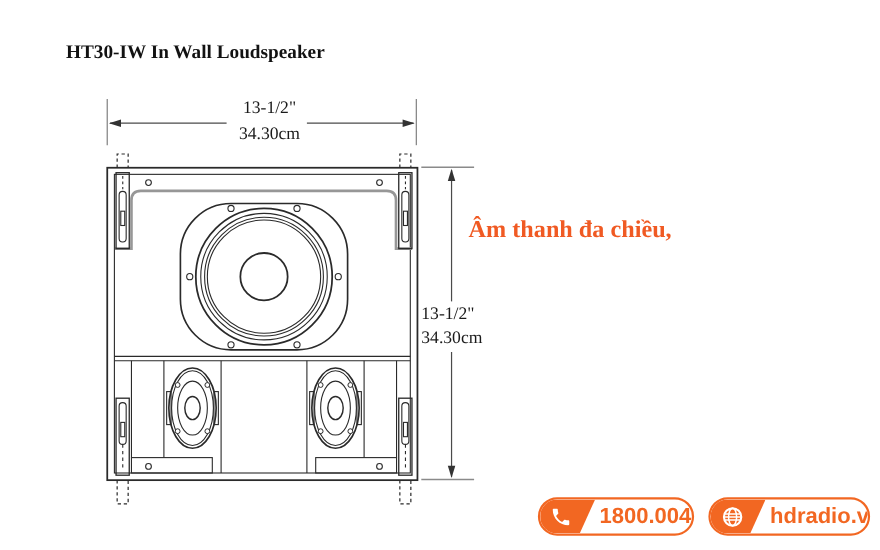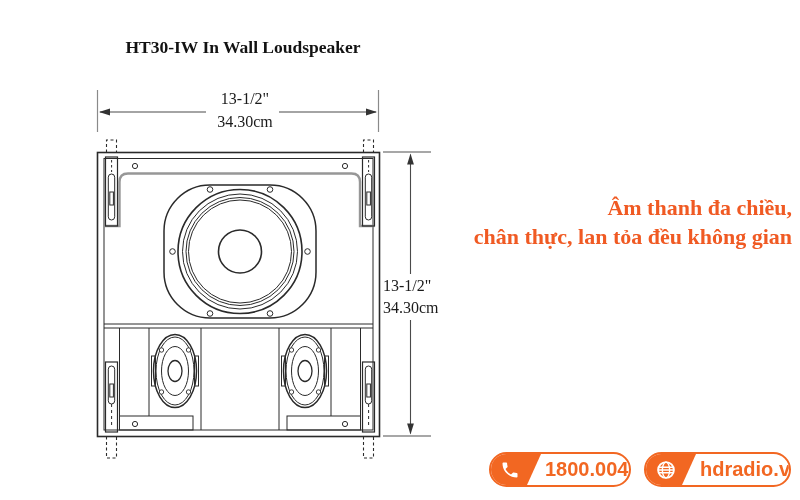--- a/index.html
+++ b/index.html
@@ -19,27 +19,27 @@
   svg.diagram{position:absolute;left:0;top:0;}
   
   .ln{stroke:var(--line);fill:none;}
   .lnw{stroke:var(--line);fill:#fff;}
   .recess{stroke:var(--gray);fill:none;}
   .extln{stroke:var(--ext);fill:none;}
   .dimln{stroke:var(--dim);fill:none;}
   .arrow{fill:#333;stroke:none;}
   
   .title-block{
-    left:60px;top:36px;width:366px;text-align:center;
+    left:60px;top:36px;width:366px;text-align:left;
     font-weight:bold;font-size:17.5px;line-height:23px;color:#121212;
   }
   .dim-label{font-size:16px;line-height:18px;color:#1a1a1a;white-space:nowrap;}
   .dim-top{left:195px;width:100px;text-align:center;}
   .tagline{
-    left:426px;top:193px;width:366px;text-align:right;
+    left:426px;top:193px;width:366px;text-align:left;
     font-weight:bold;font-size:22px;line-height:29px;color:var(--accent);
   }
   
   .badges{left:0;top:452px;width:791px;display:flex;justify-content:flex-end;gap:13px;}
   .badge{
     display:flex;align-items:center;height:35px;background:#fff;
     border:2px solid var(--badge);border-radius:20px;overflow:hidden;
     box-sizing:border-box;
   }
   .badge-icon{
@@ -190,21 +190,20 @@
   </div>
 
   <div class="abs dim-label dim-top" style="top:90px;">13-1/2"</div>
   <div class="abs dim-label dim-top" style="top:113px;">34.30cm</div>
 
   <div class="abs dim-label" style="left:383px;top:277px;">13-1/2"</div>
   <div class="abs dim-label" style="left:383px;top:299px;">34.30cm</div>
 
   <div class="abs tagline">
     <div>Âm thanh đa chiều,</div>
-    <div>chân thực, lan tỏa đều không gian</div>
   </div>
 
   <div class="abs badges">
 
     <div class="badge badge-phone">
       <div class="badge-icon">
         <svg width="20" height="20" viewBox="0 0 24 24" aria-hidden="true">
           <path fill="#ffffff" d="M6.62 10.79c1.44 2.83 3.76 5.14 6.59 6.59l2.2-2.2c.27-.27.67-.36 1.02-.24 1.12.37 2.33.57 3.57.57.55 0 1 .45 1 1V20c0 .55-.45 1-1 1-9.39 0-17-7.61-17-17 0-.55.45-1 1-1h3.5c.55 0 1 .45 1 1 0 1.25.2 2.45.57 3.57.11.35.03.74-.25 1.02l-2.2 2.2z"></path>
         </svg>
       </div>

